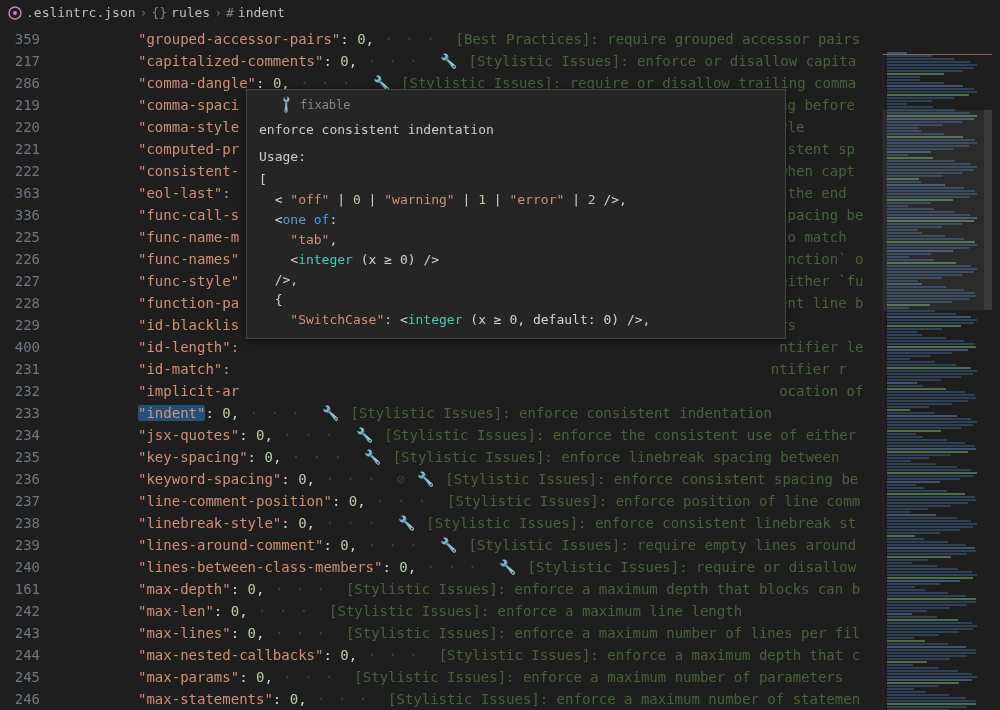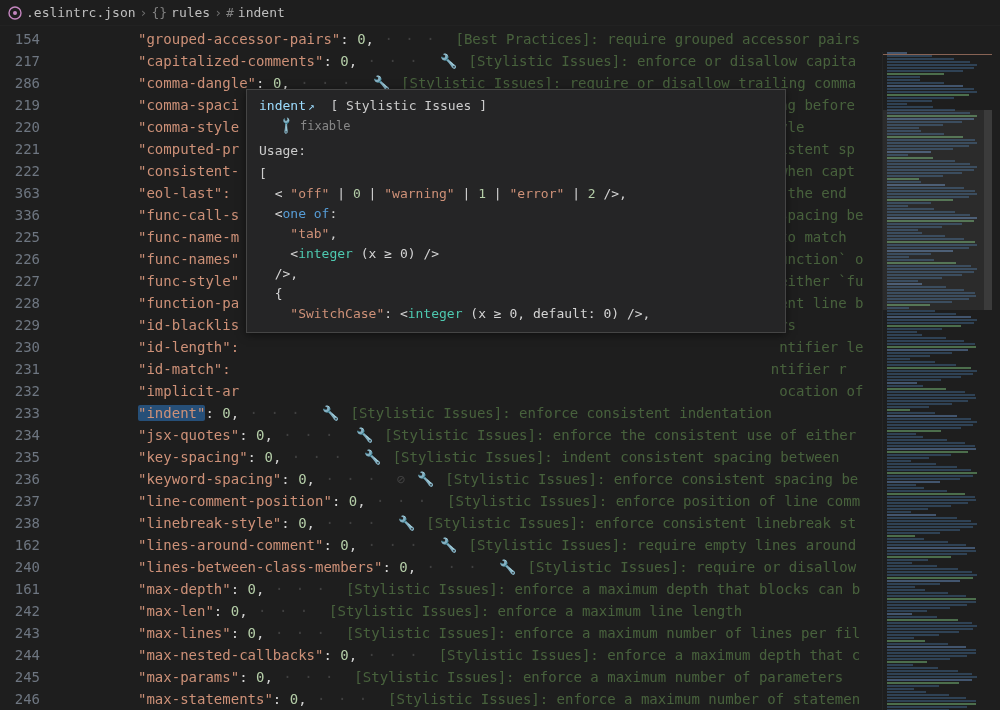--- a/index.html
+++ b/index.html
@@ -195,44 +195,44 @@
   <span class="breadcrumb-sep">›</span>
   <span class="breadcrumb-item" style="color:#808080;margin-right:4px">{}</span>
   <span class="breadcrumb-item">rules</span>
   <span class="breadcrumb-sep">›</span>
   <span class="breadcrumb-item" style="color:#808080;margin-right:4px">#</span>
   <span class="breadcrumb-item">indent</span>
 </div>
 
 <div class="editor">
   <div class="gutter" id="gutter">
-      <div>154</div>
+      <div>359</div>
       <div>217</div>
       <div>286</div>
       <div>219</div>
       <div>220</div>
       <div>221</div>
       <div>222</div>
       <div>363</div>
       <div>336</div>
       <div>225</div>
       <div>226</div>
       <div>227</div>
       <div>228</div>
       <div>229</div>
-      <div>230</div>
+      <div>400</div>
       <div>231</div>
       <div>232</div>
       <div>233</div>
       <div>234</div>
       <div>235</div>
       <div>236</div>
       <div>237</div>
       <div>238</div>
-      <div>162</div>
+      <div>239</div>
       <div>240</div>
       <div>161</div>
       <div>242</div>
       <div>243</div>
       <div>244</div>
       <div>245</div>
       <div>246</div>
     </div>
   <div class="code" id="code">
       <div class="line"><span class="key">"grouped-accessor-pairs"</span><span class="punct">: </span><span class="num">0</span><span class="punct">,</span><span class="dots"> · · · </span> <span class="comment">[Best Practices]: require grouped accessor pairs</span></div>
@@ -247,42 +247,39 @@
       <div class="line"><span class="key">"func-name-m</span><span style="display:inline-block;width:540px"></span><span class="comment">to match</span></div>
       <div class="line"><span class="key">"func-names"</span><span style="display:inline-block;width:540px"></span><span class="comment">unction` o</span></div>
       <div class="line"><span class="key">"func-style"</span><span style="display:inline-block;width:540px"></span><span class="comment">either `fu</span></div>
       <div class="line"><span class="key">"function-pa</span><span style="display:inline-block;width:540px"></span><span class="comment">ent line b</span></div>
       <div class="line"><span class="key">"id-blacklis</span><span style="display:inline-block;width:540px"></span><span class="comment">rs</span></div>
       <div class="line"><span class="key">"id-length":</span><span style="display:inline-block;width:540px"></span><span class="comment">ntifier le</span></div>
       <div class="line"><span class="key">"id-match":</span><span style="display:inline-block;width:540px"></span><span class="comment">ntifier r</span></div>
       <div class="line"><span class="key">"implicit-ar</span><span style="display:inline-block;width:540px"></span><span class="comment">ocation of</span></div>
       <div class="line"><span class="key highlighted-key">"indent"</span><span class="punct">: </span><span class="num">0</span><span class="punct">,</span><span class="dots"> · · · </span> <span class="wrench">🔧</span> <span class="comment">[Stylistic Issues]: enforce consistent indentation</span></div>
       <div class="line"><span class="key">"jsx-quotes"</span><span class="punct">: </span><span class="num">0</span><span class="punct">,</span><span class="dots"> · · · </span> <span class="wrench">🔧</span> <span class="comment">[Stylistic Issues]: enforce the consistent use of either</span></div>
-      <div class="line"><span class="key">"key-spacing"</span><span class="punct">: </span><span class="num">0</span><span class="punct">,</span><span class="dots"> · · · </span> <span class="wrench">🔧</span> <span class="comment">[Stylistic Issues]: indent consistent spacing between</span></div>
+      <div class="line"><span class="key">"key-spacing"</span><span class="punct">: </span><span class="num">0</span><span class="punct">,</span><span class="dots"> · · · </span> <span class="wrench">🔧</span> <span class="comment">[Stylistic Issues]: enforce linebreak spacing between</span></div>
       <div class="line"><span class="key">"keyword-spacing"</span><span class="punct">: </span><span class="num">0</span><span class="punct">,</span><span class="dots"> · · · </span> <span class="dots">⊘</span> <span class="wrench">🔧</span> <span class="comment">[Stylistic Issues]: enforce consistent spacing be</span></div>
       <div class="line"><span class="key">"line-comment-position"</span><span class="punct">: </span><span class="num">0</span><span class="punct">,</span><span class="dots"> · · · </span> <span class="comment">[Stylistic Issues]: enforce position of line comm</span></div>
       <div class="line"><span class="key">"linebreak-style"</span><span class="punct">: </span><span class="num">0</span><span class="punct">,</span><span class="dots"> · · · </span> <span class="wrench">🔧</span> <span class="comment">[Stylistic Issues]: enforce consistent linebreak st</span></div>
       <div class="line"><span class="key">"lines-around-comment"</span><span class="punct">: </span><span class="num">0</span><span class="punct">,</span><span class="dots"> · · · </span> <span class="wrench">🔧</span> <span class="comment">[Stylistic Issues]: require empty lines around</span></div>
       <div class="line"><span class="key">"lines-between-class-members"</span><span class="punct">: </span><span class="num">0</span><span class="punct">,</span><span class="dots"> · · · </span> <span class="wrench">🔧</span> <span class="comment">[Stylistic Issues]: require or disallow</span></div>
       <div class="line"><span class="key">"max-depth"</span><span class="punct">: </span><span class="num">0</span><span class="punct">,</span><span class="dots"> · · · </span> <span class="comment">[Stylistic Issues]: enforce a maximum depth that blocks can b</span></div>
       <div class="line"><span class="key">"max-len"</span><span class="punct">: </span><span class="num">0</span><span class="punct">,</span><span class="dots"> · · · </span> <span class="comment">[Stylistic Issues]: enforce a maximum line length</span></div>
       <div class="line"><span class="key">"max-lines"</span><span class="punct">: </span><span class="num">0</span><span class="punct">,</span><span class="dots"> · · · </span> <span class="comment">[Stylistic Issues]: enforce a maximum number of lines per fil</span></div>
       <div class="line"><span class="key">"max-nested-callbacks"</span><span class="punct">: </span><span class="num">0</span><span class="punct">,</span><span class="dots"> · · · </span> <span class="comment">[Stylistic Issues]: enforce a maximum depth that c</span></div>
       <div class="line"><span class="key">"max-params"</span><span class="punct">: </span><span class="num">0</span><span class="punct">,</span><span class="dots"> · · · </span> <span class="comment">[Stylistic Issues]: enforce a maximum number of parameters</span></div>
       <div class="line"><span class="key">"max-statements"</span><span class="punct">: </span><span class="num">0</span><span class="punct">,</span><span class="dots"> · · · </span> <span class="comment">[Stylistic Issues]: enforce a maximum number of statemen</span></div>
     </div>
 
   <div class="hover-widget">
-    <div class="hover-title">
-      <span class="hover-rule-name">indent</span><span class="hover-ext-icon">↗</span>
-      <span class="hover-category">[ Stylistic Issues ]</span>
-    </div>
     <div class="hover-fixable">
       <span class="wrench-small">🔧</span><span>fixable</span>
     </div>
+    <div class="hover-desc">enforce consistent indentation</div>
     <div class="hover-usage-label"><span>Usage:</span></div>
     <div class="hover-usage" id="hover-usage">[
   <span class="u-punct">&lt;</span> <span class="u-str">"off"</span> <span class="u-punct">|</span> <span class="u-num">0</span> <span class="u-punct">|</span> <span class="u-str">"warning"</span> <span class="u-punct">|</span> <span class="u-num">1</span> <span class="u-punct">|</span> <span class="u-str">"error"</span> <span class="u-punct">|</span> <span class="u-num">2</span> <span class="u-punct">/&gt;,</span>
   <span class="u-punct">&lt;</span><span class="u-kw">one of</span><span class="u-punct">:</span>
     <span class="u-str">"tab"</span><span class="u-punct">,</span>
     <span class="u-punct">&lt;</span><span class="u-placeholder">integer</span> <span class="u-punct">(x ≥ 0) /&gt;</span>
   <span class="u-punct">/&gt;,</span>
   <span class="u-punct">{</span>
     <span class="u-str">"SwitchCase"</span><span class="u-punct">: &lt;</span><span class="u-placeholder">integer</span> <span class="u-punct">(x ≥ 0, default: 0) /&gt;,</span></div>
   </div>

